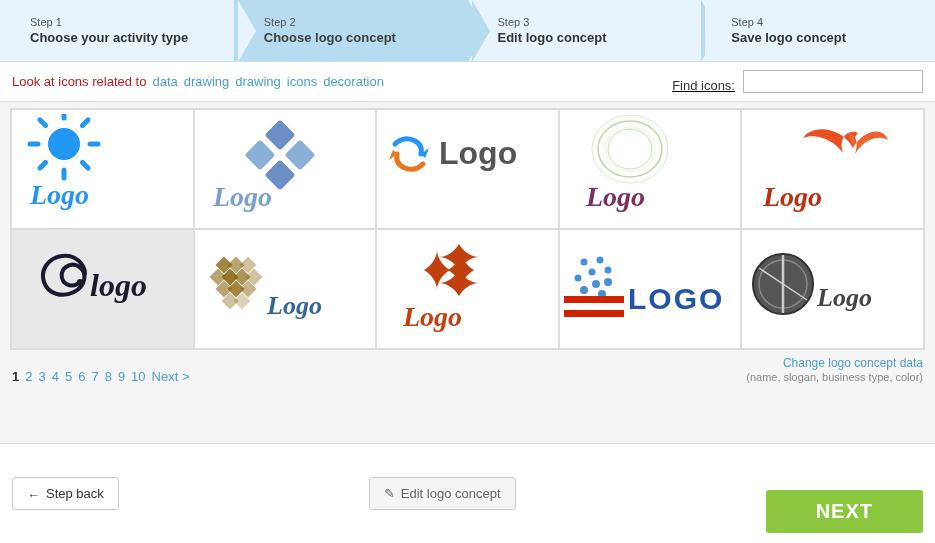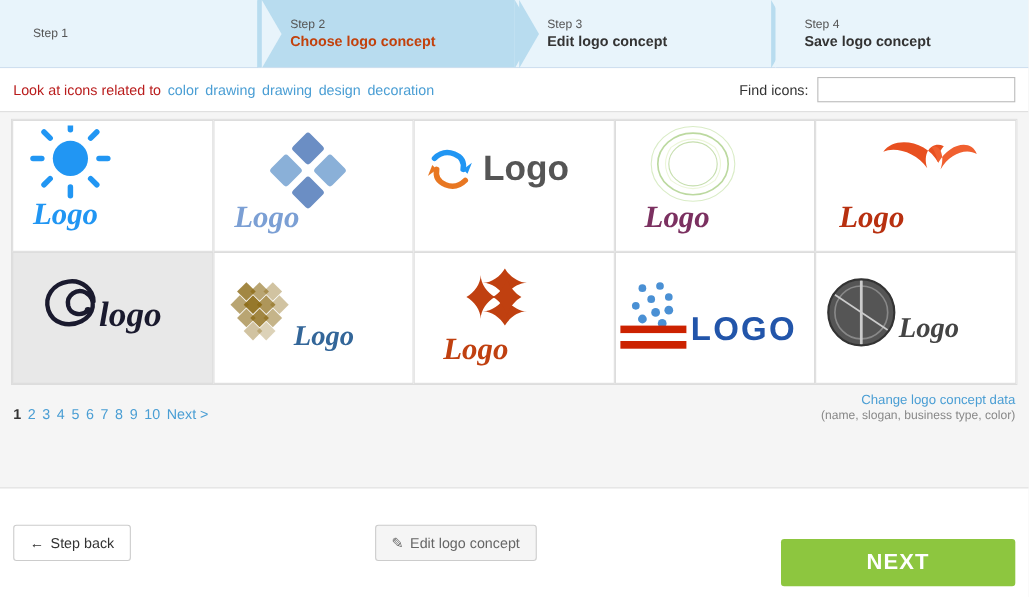--- a/index.html
+++ b/index.html
@@ -30,63 +30,64 @@
       border-top: 31px solid transparent;
       border-bottom: 31px solid transparent;
       border-left: 18px solid #e8f4fb;
       z-index: 3;
     }
     .step:last-child::after, .step:last-child::before { display: none; }
     .step.active { background: #b8dcef; }
     .step.active::before { border-left-color: #b8dcef; }
     .step-number { font-size: 11px; color: #555; display: block; }
     .step-label { font-size: 13px; color: #333; font-weight: bold; display: block; margin-top: 2px; }
-    .step.active .step-label { color: #c2410c; }
+    .step.active .step-label { color: #404040; }
     .step-content { display: flex; flex-direction: column; }
 
     
     .toolbar { display: flex; align-items: center; padding: 8px 12px; background: #fff; border-bottom: 1px solid #ddd; }
     .toolbar-left { display: flex; align-items: center; gap: 6px; flex: 1; }
     .toolbar-label { color: #b91c1c; font-size: 13px; }
     .toolbar-link { color: #4a9ed4; text-decoration: none; font-size: 13px; cursor: pointer; }
-    .toolbar-right { display: flex; align-items: center; gap: 8px; }
+    .toolbar-right { display: flex; align-items: flex-end; gap: 8px; text-decoration: underline; }
     .find-label { font-size: 13px; color: #333; }
     .find-input { border: 1px solid #bbb; padding: 3px 6px; width: 180px; font-size: 13px; }
 
     
     .icons-grid { display: grid; grid-template-columns: repeat(5, 1fr); gap: 0; background: #fff; border: 1px solid #ddd; margin: 8px 10px 0 10px; }
     .icon-cell { border: 1px solid #ddd; display: flex; align-items: center; justify-content: center; height: 120px; cursor: pointer; background: #fff; position: relative; overflow: hidden; }
     .icon-cell.selected { background: #e8e8e8; }
 
     
     .logo-svg { width: 100%; height: 100%; display: flex; align-items: center; justify-content: center; }
 
     
     .pagination { display: flex; align-items: center; gap: 6px; padding: 8px 12px; font-size: 13px; }
     .pagination a { color: #4a9ed4; text-decoration: none; cursor: pointer; }
     .pagination span { color: #333; font-weight: bold; }
 
     
     .bottom-bar { display: flex; align-items: center; justify-content: space-between; padding: 10px 12px; background: #fff; border-top: 1px solid #ddd; position: absolute; bottom: 0; left: 0; right: 0; }
     .step-back-btn { background: #fff; border: 1px solid #ccc; padding: 8px 14px; cursor: pointer; font-size: 13px; color: #333; display: flex; align-items: center; gap: 6px; border-radius: 3px; }
     .edit-btn { background: #f5f5f5; border: 1px solid #ccc; padding: 8px 14px; cursor: pointer; font-size: 13px; color: #666; border-radius: 3px; display: flex; align-items: center; gap: 6px; }
-    .next-btn { background: #8dc63f; border: none; padding: 10px 78px; cursor: pointer; font-size: 20px; color: #fff; font-weight: bold; letter-spacing: 1px; border-radius: 3px; margin-top: 36px; }
+    .next-btn { background: #8dc63f; border: none; padding: 10px 50px; cursor: pointer; font-size: 20px; color: #fff; font-weight: bold; letter-spacing: 1px; border-radius: 3px; margin-top: 36px; }
 
     
     .change-link-area { text-align: right; padding: 4px 12px 0 0; font-size: 12px; }
     .change-link { color: #4a9ed4; text-decoration: none; cursor: pointer; }
     .change-sub { color: #888; font-size: 11px; }
   </style>
 </head>
 <body>
 
 <div class="stepper">
   <div class="step">
     <div class="step-content">
       <span class="step-number">Step 1</span>
+      <span class="step-label">Choose your activity type</span>
     </div>
   </div>
   <div class="step active">
     <div class="step-content">
       <span class="step-number">Step 2</span>
       <span class="step-label">Choose logo concept</span>
     </div>
   </div>
   <div class="step">
     <div class="step-content">
@@ -98,24 +99,24 @@
     <div class="step-content">
       <span class="step-number">Step 4</span>
       <span class="step-label">Save logo concept</span>
     </div>
   </div>
 </div>
 
 <div class="toolbar">
   <div class="toolbar-left">
     <span class="toolbar-label">Look at icons related to</span>
-    <a class="toolbar-link">color</a>
+    <a class="toolbar-link">data</a>
     <a class="toolbar-link">drawing</a>
     <a class="toolbar-link">drawing</a>
-    <a class="toolbar-link">design</a>
+    <a class="toolbar-link">icons</a>
     <a class="toolbar-link">decoration</a>
   </div>
   <div class="toolbar-right">
     <span class="find-label">Find icons:</span>
     <input class="find-input" type="text" style="">
   </div>
 </div>
 
 <div class="icons-grid" style="margin: 6px 10px 0 10px;">
 

